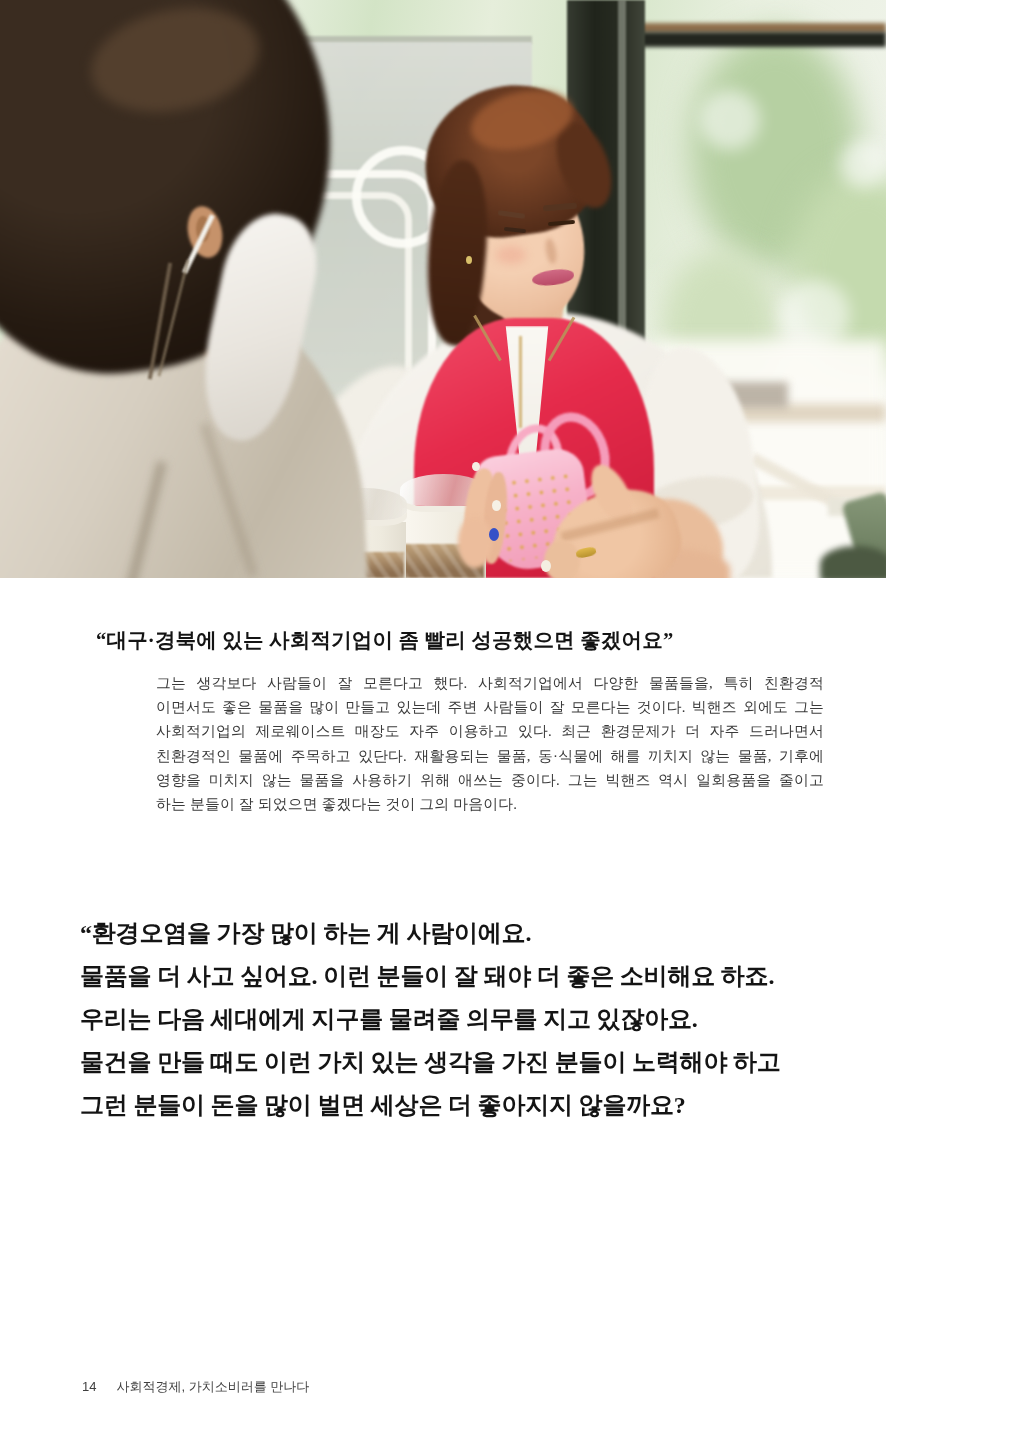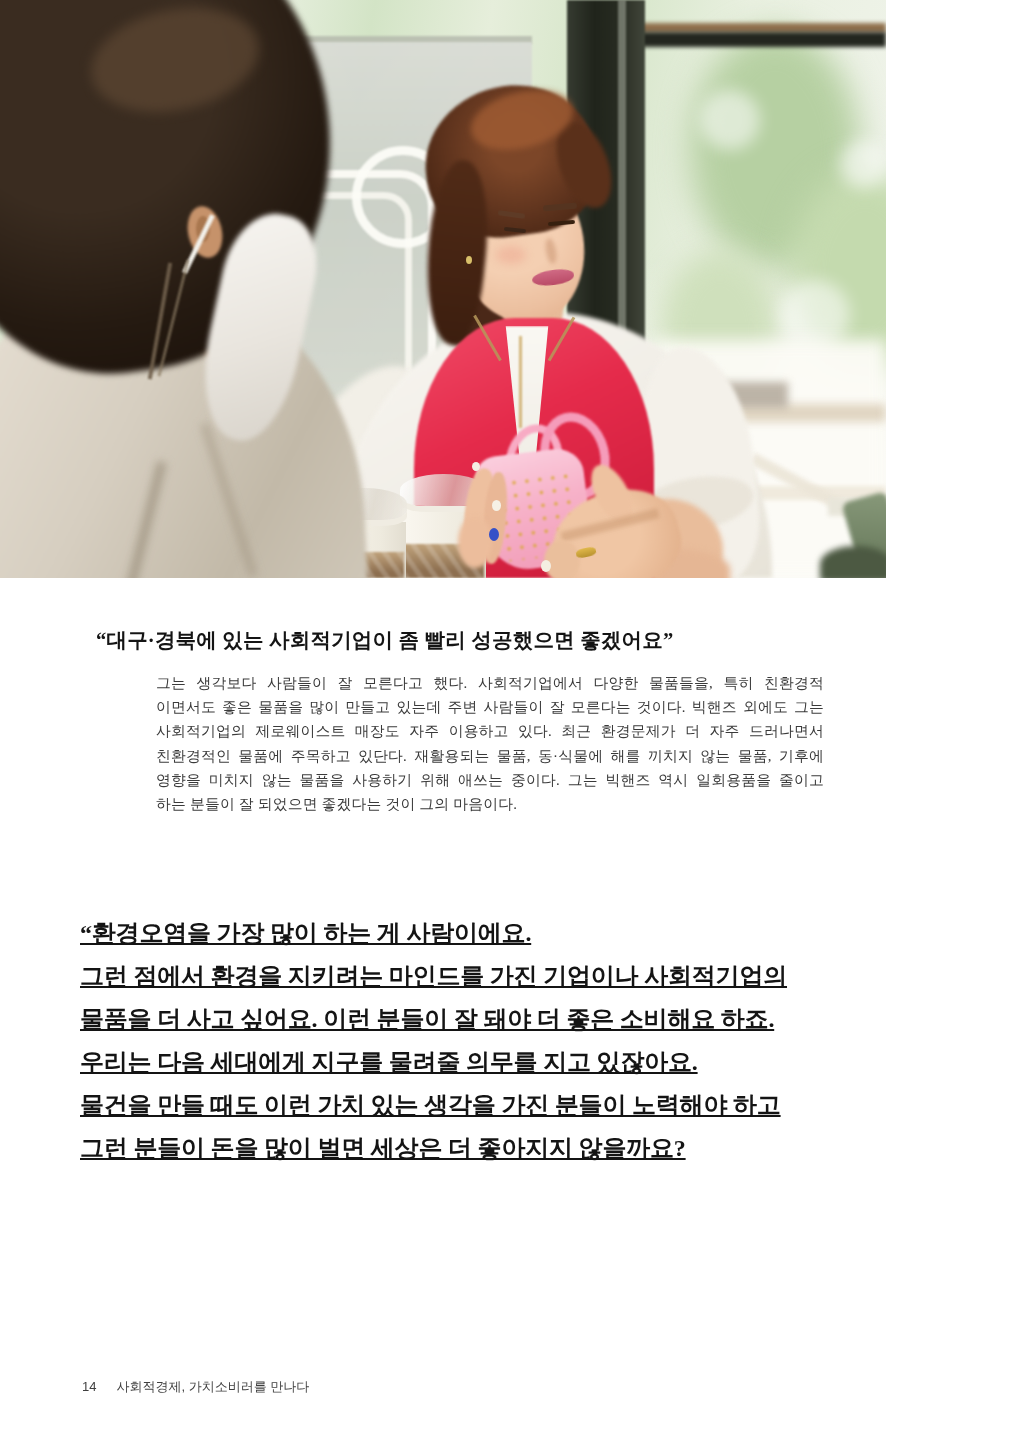--- a/index.html
+++ b/index.html
@@ -129,21 +129,21 @@
   .m-chain2{left:172px;top:258px;width:3px;height:120px;background:#8a7a62;transform:rotate(14deg);opacity:.7;filter:blur(1px);}
 
   
   .headline{position:absolute;left:96px;top:624px;width:840px;margin:0;
     font-size:20.5px;font-weight:bold;color:var(--headline_text,#141414);letter-spacing:.2px;line-height:32px;}
   .bodytext{position:absolute;left:156px;top:671px;width:668px;color:var(--body_text,#3a3a3a);
     font-size:14.8px;line-height:24.2px;letter-spacing:.2px;}
   .bodytext .bline{text-align:justify;text-align-last:justify;word-break:keep-all;}
   .bodytext .bline:last-child{text-align-last:left;}
   .pullquote{position:absolute;left:80px;top:912px;width:800px;color:var(--headline_text,#141414);
-    font-size:24px;font-weight:bold;line-height:43px;letter-spacing:-.2px;text-decoration:underline;}
+    font-size:24px;font-weight:bold;line-height:43px;letter-spacing:-.2px;}
   .footer{position:absolute;left:82px;top:1378px;font-family:"Liberation Sans","DejaVu Sans",sans-serif;
     font-size:13px;color:var(--footer_text,#3f3f3f);}
   .footer .pno{margin-right:20px;}
 </style>
 </head>
 <body>
 
 <div class="page">
 
   <div class="photo">
@@ -248,21 +248,20 @@
     <div class="bline">그는 생각보다 사람들이 잘 모른다고 했다. 사회적기업에서 다양한 물품들을, 특히 친환경적</div>
     <div class="bline">이면서도 좋은 물품을 많이 만들고 있는데 주변 사람들이 잘 모른다는 것이다. 빅핸즈 외에도 그는</div>
     <div class="bline">사회적기업의 제로웨이스트 매장도 자주 이용하고 있다. 최근 환경문제가 더 자주 드러나면서</div>
     <div class="bline">친환경적인 물품에 주목하고 있단다. 재활용되는 물품, 동·식물에 해를 끼치지 않는 물품, 기후에</div>
     <div class="bline">영향을 미치지 않는 물품을 사용하기 위해 애쓰는 중이다. 그는 빅핸즈 역시 일회용품을 줄이고</div>
     <div class="bline">하는 분들이 잘 되었으면 좋겠다는 것이 그의 마음이다.</div>
   </div>
 
   <div class="pullquote">
     <div>“환경오염을 가장 많이 하는 게 사람이에요.</div>
-    <div>그런 점에서 환경을 지키려는 마인드를 가진 기업이나 사회적기업의</div>
     <div>물품을 더 사고 싶어요. 이런 분들이 잘 돼야 더 좋은 소비해요 하죠.</div>
     <div>우리는 다음 세대에게 지구를 물려줄 의무를 지고 있잖아요.</div>
     <div>물건을 만들 때도 이런 가치 있는 생각을 가진 분들이 노력해야 하고</div>
     <div>그런 분들이 돈을 많이 벌면 세상은 더 좋아지지 않을까요?</div>
   </div>
 
   <div class="footer">
     <span class="pno">14</span><span>사회적경제, 가치소비러를 만나다</span>
   </div>
 

